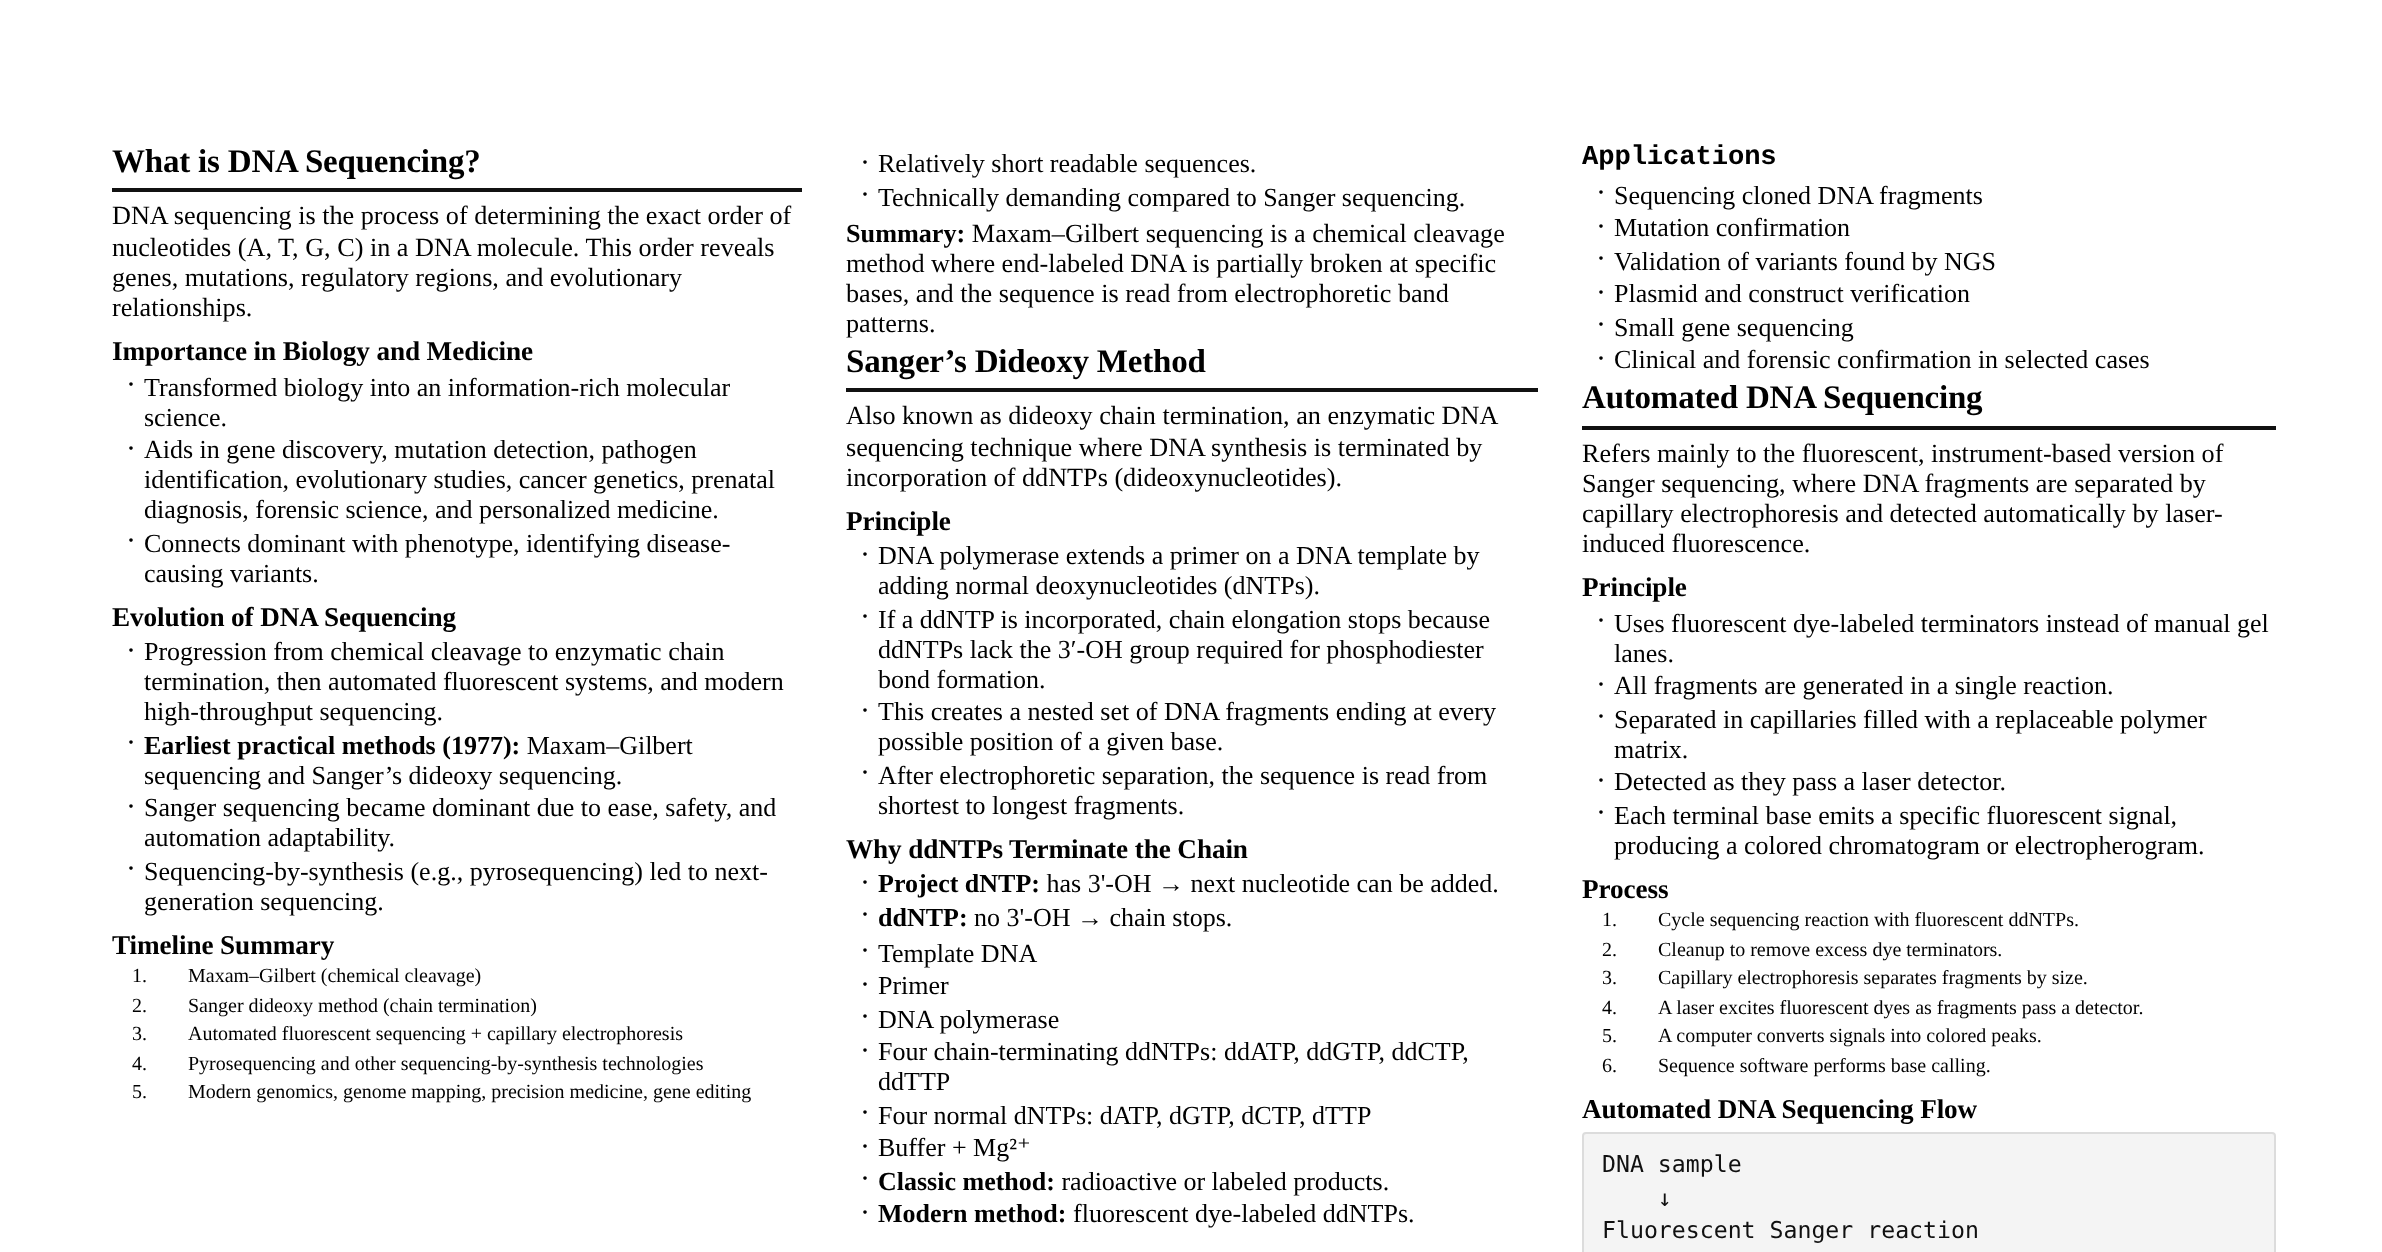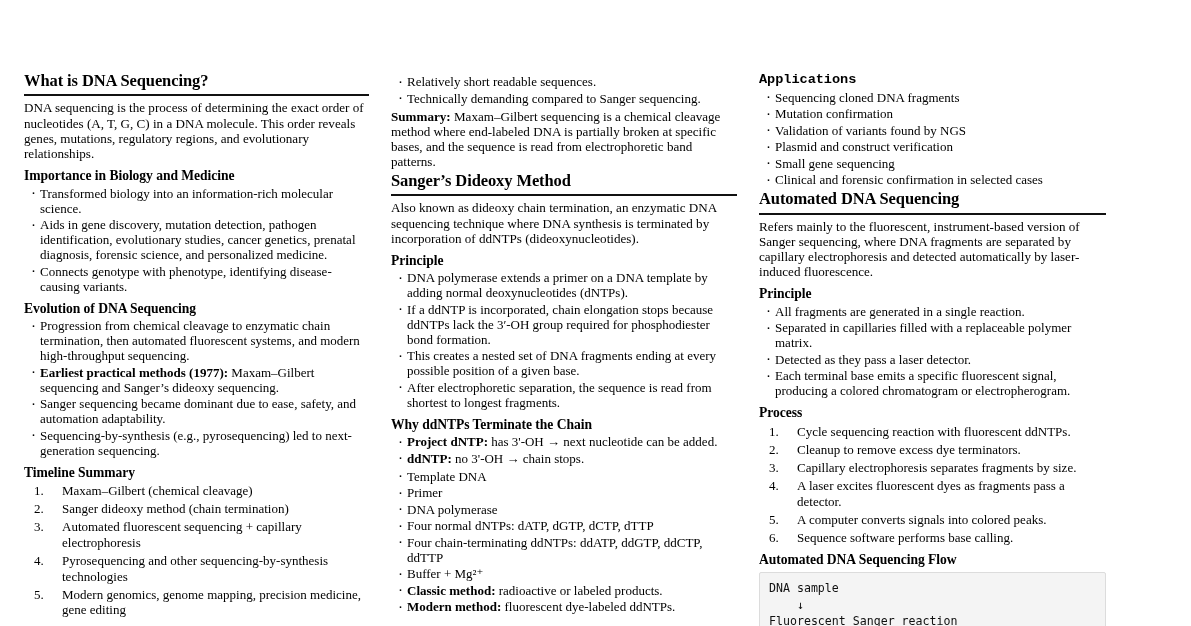--- a/index.html
+++ b/index.html
@@ -12,21 +12,21 @@
     height: 626px;
     overflow: hidden;
     font-family: "Liberation Serif", "DejaVu Serif", serif;
     color: #000000;
   }
   .page {
     position: relative;
     width: 1191px;
     height: 626px;
     box-sizing: border-box;
-    padding: 72px 55px 0 24px;
+    padding: 72px 55px 0 56px;
     background: #ffffff;
   }
   .columns {
     display: flex;
     gap: 22px;
     align-items: flex-start;
   }
   .col {
     width: 345px;
     flex: 0 0 345px;
@@ -82,21 +82,21 @@
   }
   ol.nlist {
     list-style: none;
     counter-reset: nli;
     margin: 3px 0 3px 0;
     padding: 0 0 0 6px;
   }
   ol.nlist > li {
     position: relative;
     counter-increment: nli;
-    font-size: 13px;
+    font-size: 10px;
     line-height: 1.20;
     margin: 0 0 2.5px 0;
     padding: 0 0 0 32px;
   }
   ol.nlist > li::before {
     content: counter(nli) ".";
     position: absolute;
     left: 4px;
     top: 0;
     width: 20px;
@@ -127,21 +127,21 @@
 
       <h1 class="sec-title">What is DNA Sequencing?</h1>
 
       <p class="para">DNA sequencing is the process of determining the exact order of nucleotides (A, T, G, C) in a DNA molecule. This order reveals genes, mutations, regulatory regions, and evolutionary relationships.</p>
 
       <h2 class="sub-title">Importance in Biology and Medicine</h2>
 
       <ul class="blist">
         <li>Transformed biology into an information-rich molecular science.</li>
         <li>Aids in gene discovery, mutation detection, pathogen identification, evolutionary studies, cancer genetics, prenatal diagnosis, forensic science, and personalized medicine.</li>
-        <li>Connects genotype with phenotype, identifying disease-causing variants.</li>
+        <li>Connects dominant with phenotype, identifying disease-causing variants.</li>
       </ul>
 
       <h2 class="sub-title">Evolution of DNA Sequencing</h2>
 
       <ul class="blist">
         <li><span class="b"></span><span>Progression from chemical cleavage to enzymatic chain termination, then automated fluorescent systems, and modern high-throughput sequencing.</span></li>
         <li><span class="b">Earliest practical methods (1977):</span><span> Maxam–Gilbert sequencing and Sanger’s dideoxy sequencing.</span></li>
         <li><span class="b"></span><span>Sanger sequencing became dominant due to ease, safety, and automation adaptability.</span></li>
         <li><span class="b"></span><span>Sequencing-by-synthesis (e.g., pyrosequencing) led to next-generation sequencing.</span></li>
       </ul>
@@ -184,22 +184,22 @@
       <ul class="blist">
         <li><span class="b">Project dNTP:</span><span> has 3'-OH → next nucleotide can be added.</span></li>
         <li><span class="b">ddNTP:</span><span> no 3'-OH → chain stops.</span></li>
       </ul>
 
 
       <ul class="blist">
         <li><span class="b"></span><span>Template DNA</span></li>
         <li><span class="b"></span><span>Primer</span></li>
         <li><span class="b"></span><span>DNA polymerase</span></li>
+        <li><span class="b"></span><span>Four chain-terminating ddNTPs: ddATP, ddGTP, ddCTP, ddTTP</span></li>
         <li><span class="b"></span><span>Four normal dNTPs: dATP, dGTP, dCTP, dTTP</span></li>
-        <li><span class="b"></span><span>Four chain-terminating ddNTPs: ddATP, ddGTP, ddCTP, ddTTP</span></li>
         <li><span class="b"></span><span>Buffer + Mg²⁺</span></li>
         <li><span class="b">Classic method:</span><span> radioactive or labeled products.</span></li>
         <li><span class="b">Modern method:</span><span> fluorescent dye-labeled ddNTPs.</span></li>
       </ul>
     </div>
 
     <div class="col col-right">
 
       <h2 class="sub-title" style="margin-top:0;font-family:Liberation Mono, monospace;">Applications</h2>
 
@@ -212,20 +212,21 @@
         <li>Clinical and forensic confirmation in selected cases</li>
       </ul>
 
       <h1 class="sec-title">Automated DNA Sequencing</h1>
 
       <p class="para">Refers mainly to the fluorescent, instrument-based version of Sanger sequencing, where DNA fragments are separated by capillary electrophoresis and detected automatically by laser-induced fluorescence.</p>
 
       <h2 class="sub-title">Principle</h2>
 
       <ul class="blist">
+        <li>Uses fluorescent dye-labeled terminators instead of manual gel lanes.</li>
         <li>All fragments are generated in a single reaction.</li>
         <li>Separated in capillaries filled with a replaceable polymer matrix.</li>
         <li>Detected as they pass a laser detector.</li>
         <li>Each terminal base emits a specific fluorescent signal, producing a colored chromatogram or electropherogram.</li>
       </ul>
 
       <h2 class="sub-title">Process</h2>
 
       <ol class="nlist">
         <li>Cycle sequencing reaction with fluorescent ddNTPs.</li>

